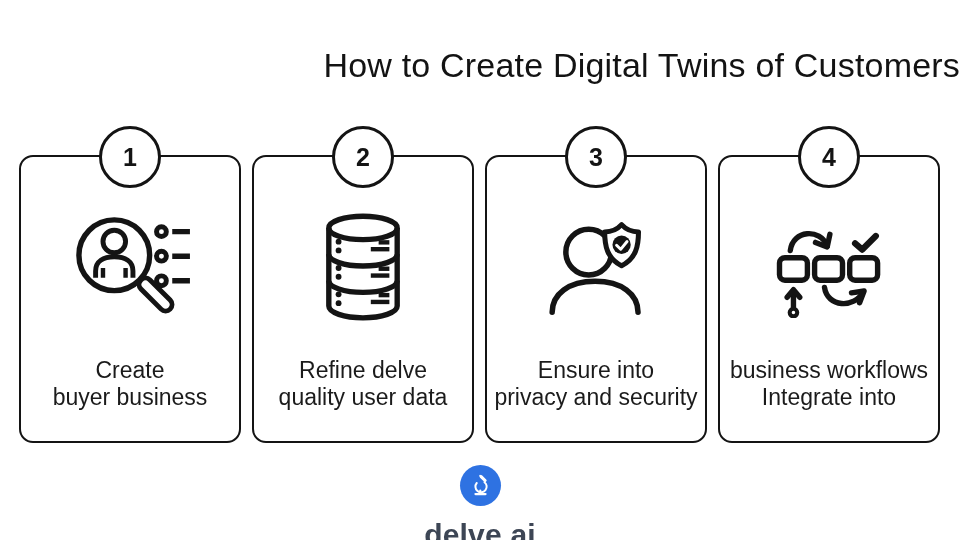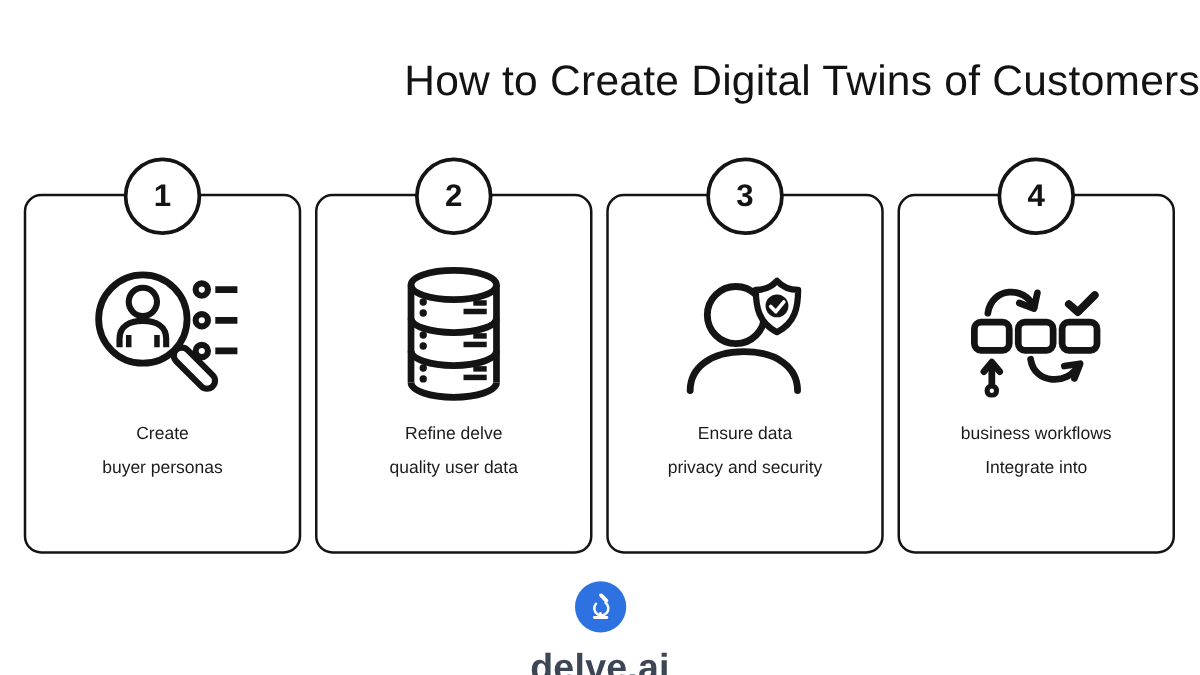--- a/index.html
+++ b/index.html
@@ -28,22 +28,22 @@
     width:62px;height:62px;box-sizing:border-box;
     background:#fff;border:3px solid #141414;border-radius:50%;
     display:flex;align-items:center;justify-content:center;
     font-size:25px;font-weight:600;color:#141414;
   }
   .icon-wrap{
     margin-top:46px;height:130px;
     display:flex;align-items:center;justify-content:center;
   }
   .card-label{
-    text-align:center;
-    font-size:14px;line-height:27px;color:#1b1b1b;
+    margin-top:24px;text-align:center;
+    font-size:23px;line-height:27px;color:#1b1b1b;
   }
   .footer{
     position:absolute;left:0;top:465px;width:960px;
     display:flex;align-items:center;justify-content:center;gap:12px;flex-direction:column;
   }
   .logo-circle{
     width:41px;height:41px;border-radius:50%;
     background:#2e72e2;
     display:flex;align-items:center;justify-content:center;
   }
@@ -69,21 +69,21 @@
         <path d="M27 67 L27 60 C27 50 35 45.5 46 45.5 C57 45.5 65 50 65 60 L65 67" stroke-width="5"></path>
         <path d="M34.5 67 V57 M57.5 67 V57" stroke-width="4.5"></path>
         <circle cx="94" cy="20" r="5" stroke-width="5"></circle>
         <circle cx="94" cy="45" r="5" stroke-width="5"></circle>
         <circle cx="94" cy="70" r="5" stroke-width="5"></circle>
         <path d="M105 20 H123 M105 45 H123 M105 70 H123" stroke-width="5.5"></path>
       </svg>
     </div>
     <div class="card-label">
       <div>Create</div>
-      <div>buyer personas</div>
+      <div>buyer business</div>
     </div>
   </div>
 
   <div class="card">
     <div class="num-badge">2</div>
     <div class="icon-wrap">
       <svg width="84" height="110" viewBox="0 0 86 112" fill="none" stroke="#141414" stroke-width="5.5">
         <ellipse cx="43" cy="15" rx="35" ry="12"></ellipse>
         <path d="M8 15 V95 M78 15 V95"></path>
         <path d="M8 95 A35 12 0 0 0 78 95"></path>
@@ -116,21 +116,21 @@
     <div class="icon-wrap">
       <svg width="106" height="103" viewBox="0 0 116 112" fill="none" stroke="#141414">
         <circle cx="50" cy="38" r="25" stroke-width="6"></circle>
         <path d="M10 104 C10 84 28 70 57 70 C86 70 104 84 104 104" stroke-width="6" stroke-linecap="round"></path>
         <path d="M86 8 C81 13.5 74 16 67.5 16 C67.5 31 70 45 86 53 C102 45 104.5 31 104.5 16 C98 16 91 13.5 86 8 Z" fill="#fff" stroke-width="5.5" stroke-linejoin="round"></path>
         <circle cx="86" cy="30" r="10" fill="#141414" stroke="none"></circle>
         <path d="M80.5 30.5 L85 35 L92 26.5" stroke="#fff" stroke-width="3.2" stroke-linecap="round" stroke-linejoin="round"></path>
       </svg>
     </div>
     <div class="card-label">
-      <div>Ensure data</div>
+      <div>Ensure into</div>
       <div>privacy and security</div>
     </div>
   </div>
 
   <div class="card">
     <div class="num-badge">4</div>
     <div class="icon-wrap">
       <svg width="112" height="99" viewBox="0 0 124 110" fill="none" stroke="#141414" stroke-linecap="round" stroke-linejoin="round">
         <rect x="7" y="43" width="31" height="25" rx="6" stroke-width="6"></rect>
         <rect x="46" y="43" width="31" height="25" rx="6" stroke-width="6"></rect>

